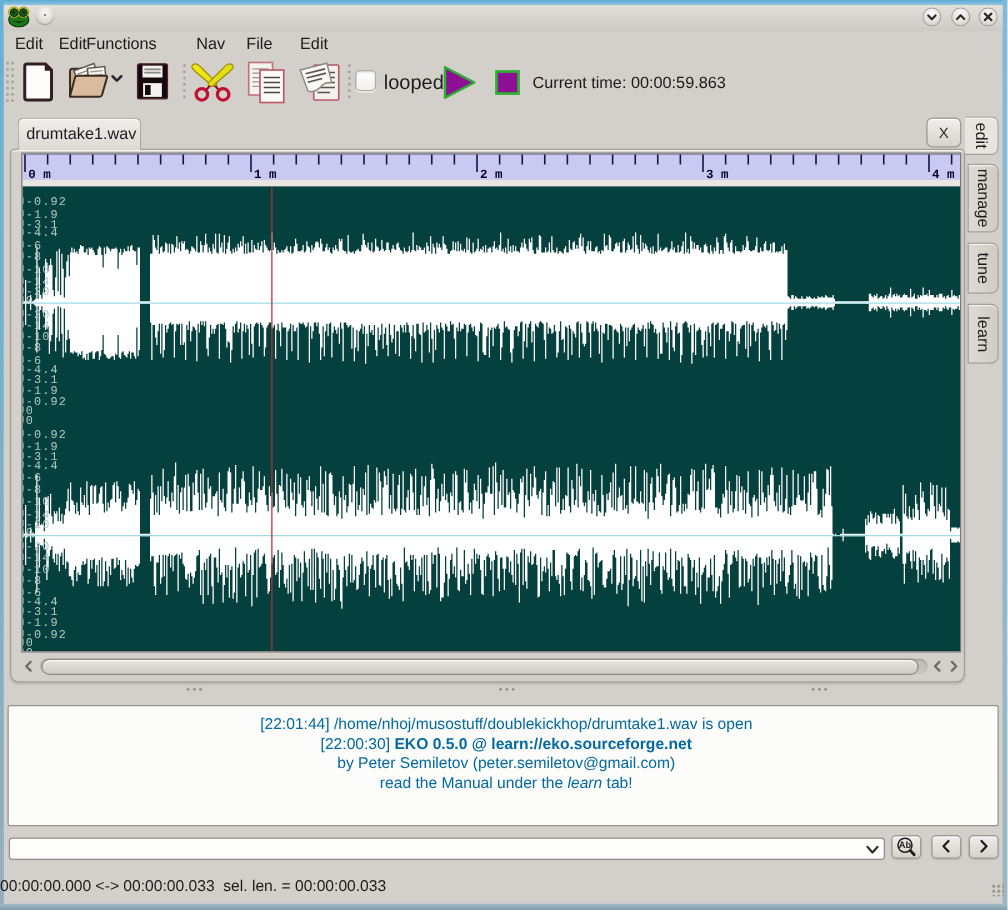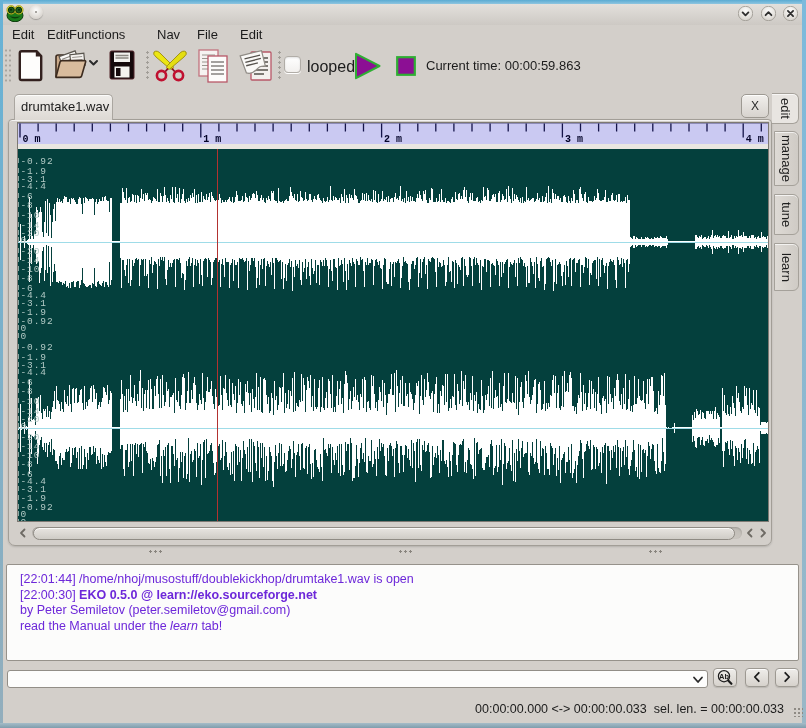--- a/index.html
+++ b/index.html
@@ -253,21 +253,21 @@
 <path d="M7.5 2.5 4 6 7.5 9.5" fill="none" stroke="#6e6a64" stroke-width="1.8" stroke-linecap="round" stroke-linejoin="round"></path>
     </svg>
 <svg width="12" height="12" viewBox="0 0 12 12" style="position:absolute;left:757px;top:527px">
 <path d="M4.5 2.5 8 6 4.5 9.5" fill="none" stroke="#6e6a64" stroke-width="1.8" stroke-linecap="round" stroke-linejoin="round"></path>
     </svg>
 <div style="position:absolute;left:148px;top:550px;width:14px;height:3px;
 background-image:radial-gradient(circle,#89857e 1px,rgba(0,0,0,0) 1.2px);background-size:5px 3px;"></div><div style="position:absolute;left:398px;top:550px;width:14px;height:3px;
 background-image:radial-gradient(circle,#89857e 1px,rgba(0,0,0,0) 1.2px);background-size:5px 3px;"></div><div style="position:absolute;left:648px;top:550px;width:14px;height:3px;
 background-image:radial-gradient(circle,#89857e 1px,rgba(0,0,0,0) 1.2px);background-size:5px 3px;"></div>
 <div style="position:absolute;left:6px;top:564px;width:793px;height:97px;background:#fcfcfb;border:1px solid #96928b;border-radius:2px;"></div>
-<div style="position:absolute;left:20px;top:572px;width:770px;font-size:12.5px;color:#6d28d9;line-height:15.5px;">
+<div style="position:absolute;left:20px;top:572px;width:770px;font-size:12.5px;color:#0369a1;line-height:15.5px;text-align:center;">
 [22:01:44] /home/nhoj/musostuff/doublekickhop/drumtake1.wav is open<br>
 [22:00:30] <b>EKO 0.5.0 @ learn://eko.sourceforge.net</b><br>
 by Peter Semiletov (peter.semiletov@gmail.com)<br>
 read the Manual under the <i>learn</i> tab!
 </div>
 <div style="position:absolute;left:7px;top:670px;width:701px;height:18px;background:#fdfdfc;border:1px solid #928e87;border-radius:3px;"></div>
 <svg width="12" height="10" viewBox="0 0 12 10" style="position:absolute;left:692px;top:675px">
 <path d="M2 2.5 6 7 10 2.5" fill="none" stroke="#2a2a2a" stroke-width="1.8" stroke-linecap="round" stroke-linejoin="round"></path>
     </svg>
 <div style="position:absolute;left:713px;top:668px;width:24px;height:19px;border-radius:4px;
@@ -275,14 +275,14 @@
 <circle cx="8" cy="7.2" r="5.6" fill="none" stroke="#1d1d1d" stroke-width="1.2"></circle>
 <text x="8" y="9.8" text-anchor="middle" fill="#1d1d1d" font-family="Liberation Sans" font-size="7.5" font-weight="bold">Ab</text>
 <path d="M12.2 11.4 15.4 14.8" stroke="#1d1d1d" stroke-width="2.2" stroke-linecap="round"></path>
 </svg><div style="position:absolute;left:745px;top:668px;width:24px;height:19px;border-radius:4px;
 background:linear-gradient(#efedea,#d6d2cc);border:1px solid #9d9992;box-shadow:inset 0 1px 0 rgba(255,255,255,.85),0 1px 1px rgba(0,0,0,.12);"></div><svg width="12" height="12" viewBox="0 0 12 12" style="position:absolute;left:751px;top:671px">
 <path d="M7.8 1.8 3.8 6 7.8 10.2" fill="none" stroke="#1d1d1d" stroke-width="1.8" stroke-linecap="round" stroke-linejoin="round"></path>
     </svg><div style="position:absolute;left:775px;top:668px;width:24px;height:19px;border-radius:4px;
 background:linear-gradient(#efedea,#d6d2cc);border:1px solid #9d9992;box-shadow:inset 0 1px 0 rgba(255,255,255,.85),0 1px 1px rgba(0,0,0,.12);"></div><svg width="12" height="12" viewBox="0 0 12 12" style="position:absolute;left:781px;top:671px">
 <path d="M4.2 1.8 8.2 6 4.2 10.2" fill="none" stroke="#1d1d1d" stroke-width="1.8" stroke-linecap="round" stroke-linejoin="round"></path>
     </svg>
-<div style="position:absolute;left:0;top:702px;width:784px;text-align:right;font-size:12.5px;color:#1c1c1c;">00:00:00.000 &lt;-&gt; 00:00:00.033&nbsp; sel. len. = 00:00:00.033</div>
+<div style="position:absolute;left:0;top:702px;width:784px;font-size:12.5px;color:#1c1c1c;">00:00:00.000 &lt;-&gt; 00:00:00.033&nbsp; sel. len. = 00:00:00.033</div>
 <div style="position:absolute;left:793px;top:707px;width:10px;height:10px;background-image:radial-gradient(circle,#8e8a84 1px,rgba(0,0,0,0) 1.2px);background-size:4px 4px;"></div>
 </div>
 </body></html>

